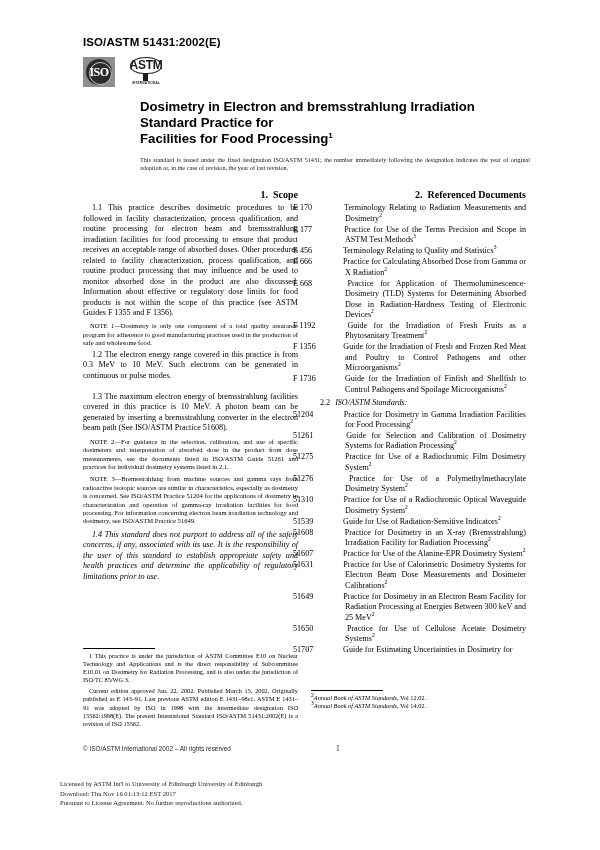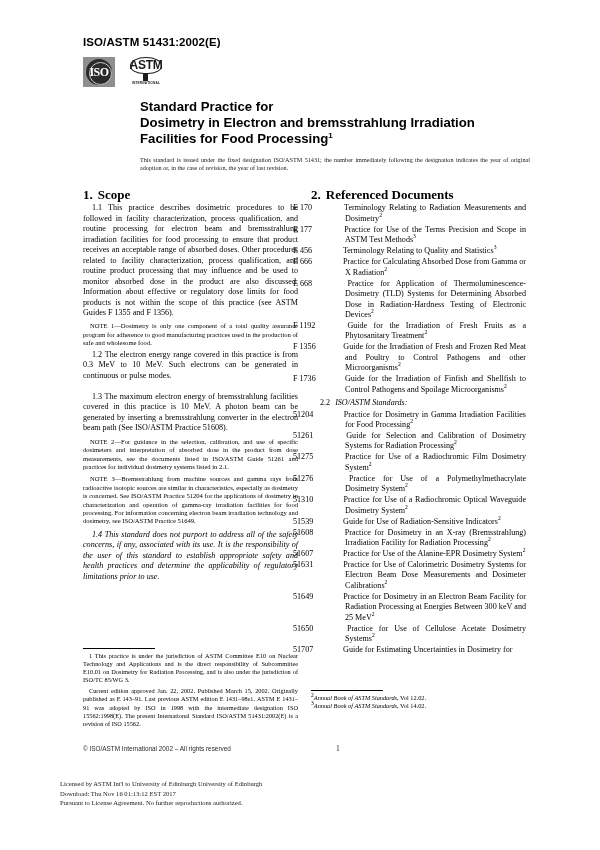--- a/index.html
+++ b/index.html
@@ -148,23 +148,23 @@
     width: 215px;
     font-size: 8.1px;
     line-height: 10.45px;
     text-align: justify;
   }
   .col-left  { left: 83px; }
   .col-right { left: 311px; }
 
   .sec-head {
     font-weight: bold;
-    font-size: 13px;
+    font-size: 10px;
     margin: 0 0 3px 0;
-    text-align: left;
+    text-align: right;
   }
   .sec-head .num { margin-right: 5px; }
 
   p.para {
     margin: 0 0 0 0;
     text-indent: 9px;
     text-align: justify;
   }
   p.para + p.para { margin-top: 11px; }
 
@@ -272,22 +272,22 @@
     </div>
     <div class="astm-logo">
       <div class="mark"></div>
       <div class="letters">ASTM</div>
       <div class="stem"></div>
       <div class="sub">INTERNATIONAL</div>
     </div>
   </div>
 
   <div class="title-block">
+    <div>Dosimetry in Electron and bremsstrahlung Irradiation</div>
     <div>Standard Practice for</div>
-    <div>Dosimetry in Electron and bremsstrahlung Irradiation</div>
     <div><span>Facilities for Food Processing</span><sup>1</sup></div>
   </div>
 
   <div class="issue-note">This standard is issued under the fixed designation ISO/ASTM 51431; the number immediately following the designation indicates the year of original adoption or, in the case of revision, the year of last revision.</div>
 
   <div class="col col-left">
     <div class="sec-head">
       <span class="num">1.</span><span>Scope</span>
     </div>
 

